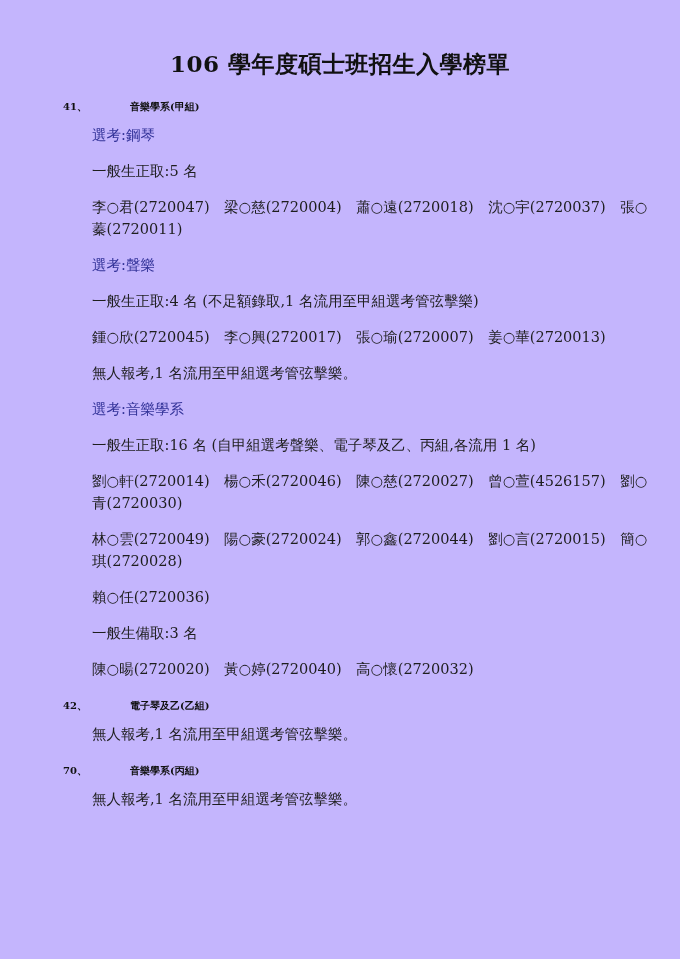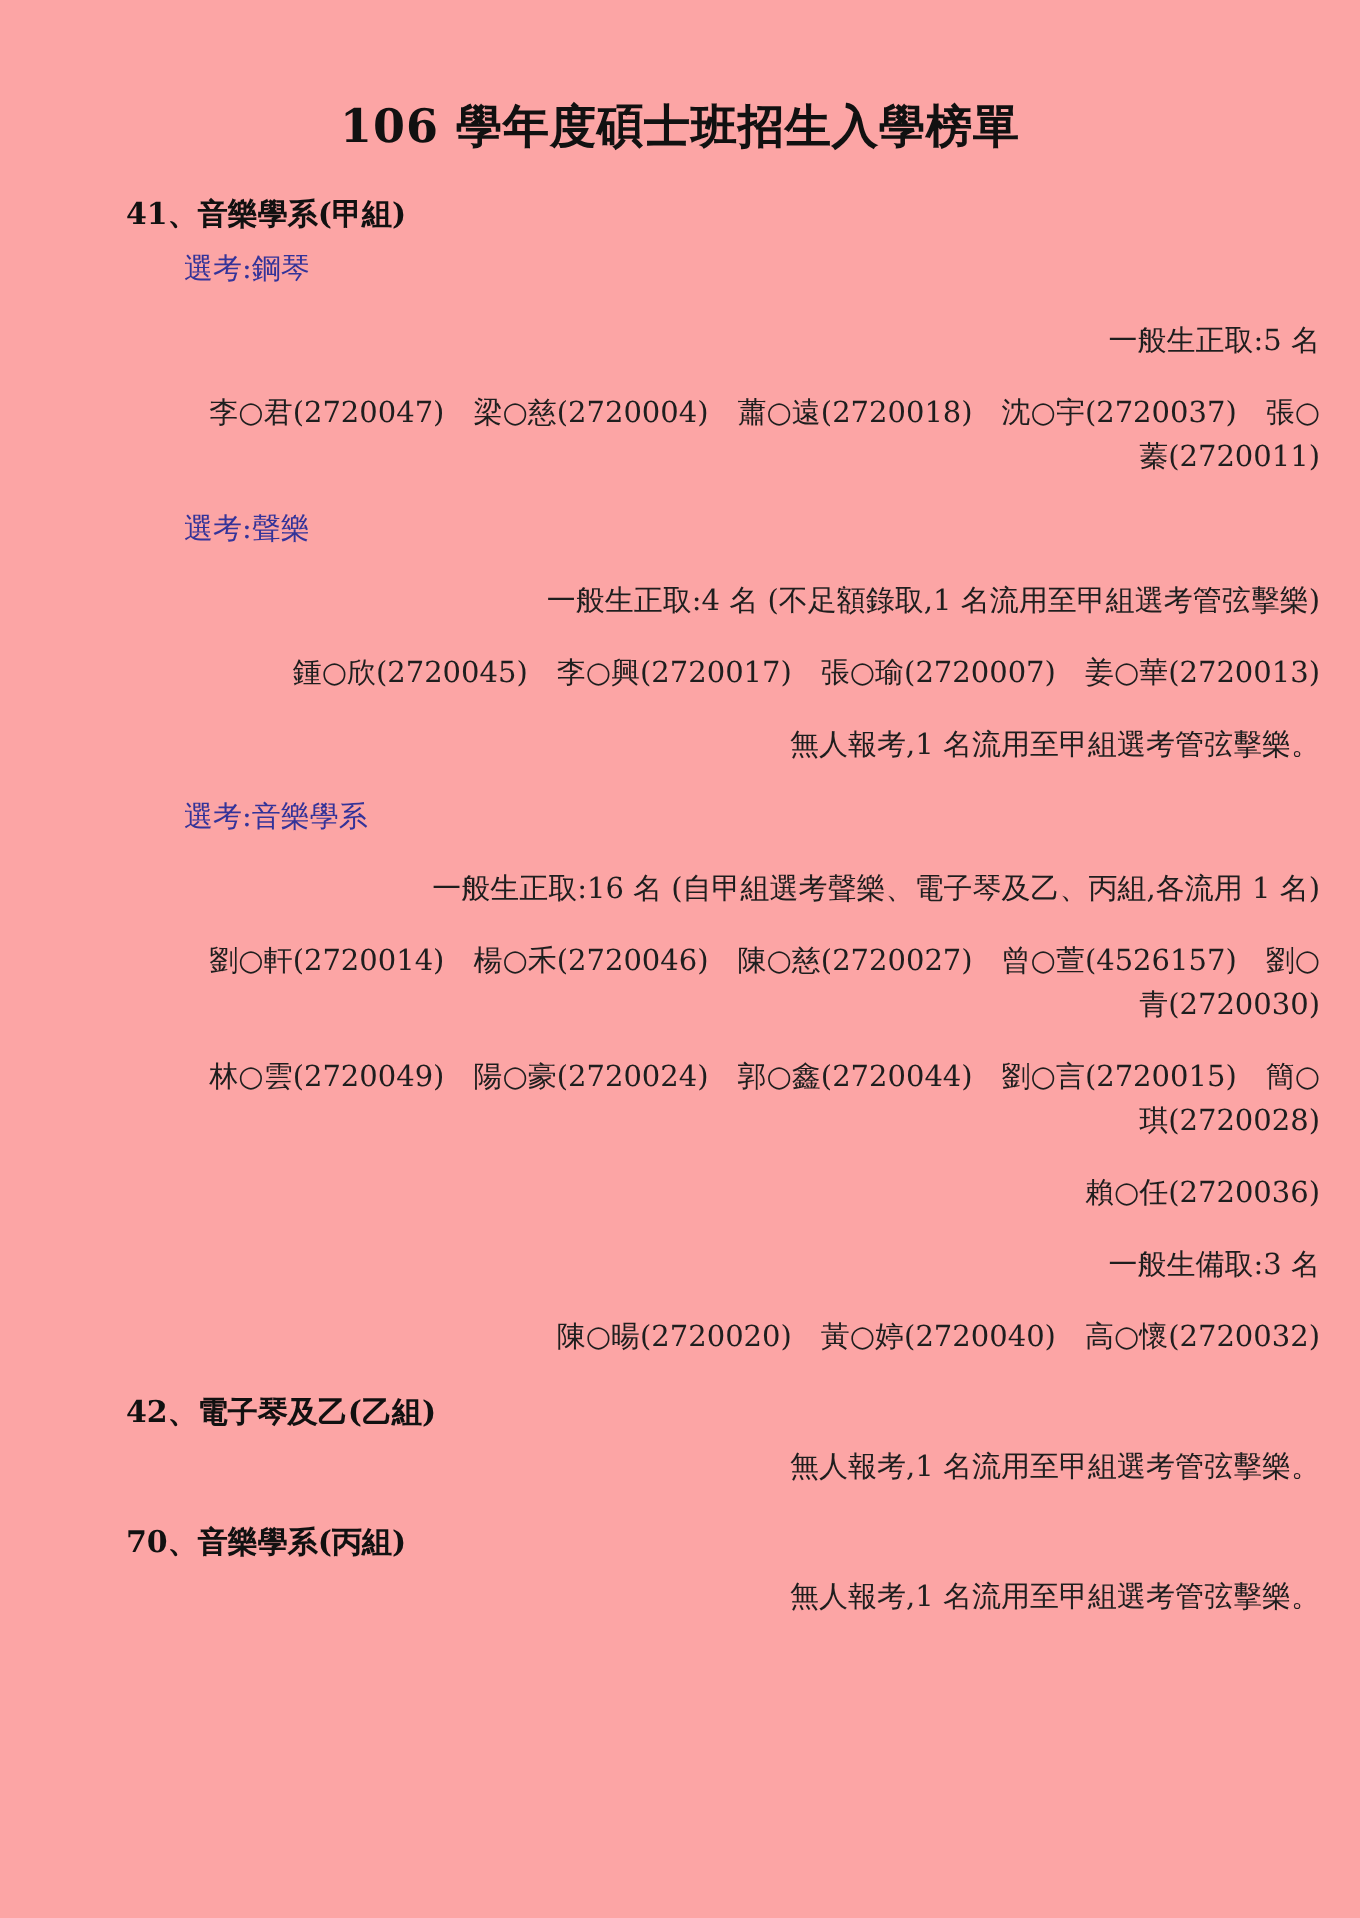--- a/index.html
+++ b/index.html
@@ -4,61 +4,61 @@
 <style>
   html, body {
     margin: 0;
     padding: 0;
     background: #ffffff;
   }
   .page {
     position: relative;
     width: 680px;
     height: 959px;
-    background: #fca5a5;
+    background: #c4b5fd;
     overflow: hidden;
     font-family: "DejaVu Serif", "Liberation Serif", serif;
     color: #1e1e1e;
   }
   .doc-title {
     padding-top: 47px;
     text-align: center;
     font-size: 23px;
     font-weight: 700;
     color: #111111;
     letter-spacing: 0.5px;
     line-height: 34px;
   }
   .sections {
     margin-top: 14px;
   }
   .section-heading {
     display: flex;
     margin: 7px 0 5px 63px;
-    font-size: 15px;
+    font-size: 10px;
     font-weight: 700;
     color: #111111;
     line-height: 24px;
+    gap: 36px;
   }
   .section-number {
     min-width: 31px;
   }
   .line {
     margin: 0 20px 14px 92px;
     font-size: 14.5px;
     line-height: 22px;
     white-space: pre-wrap;
   }
   .line.subheading {
     color: var(--subheading_blue, #333399);
   }
   .line.body,
   .line.names {
     color: var(--body_text, #1e1e1e);
-    text-align: right;
   }
 </style>
 </head>
 <body>
 
 <div class="page">
 
   <div class="doc-title">106 學年度碩士班招生入學榜單</div>
 
   <div class="sections">

